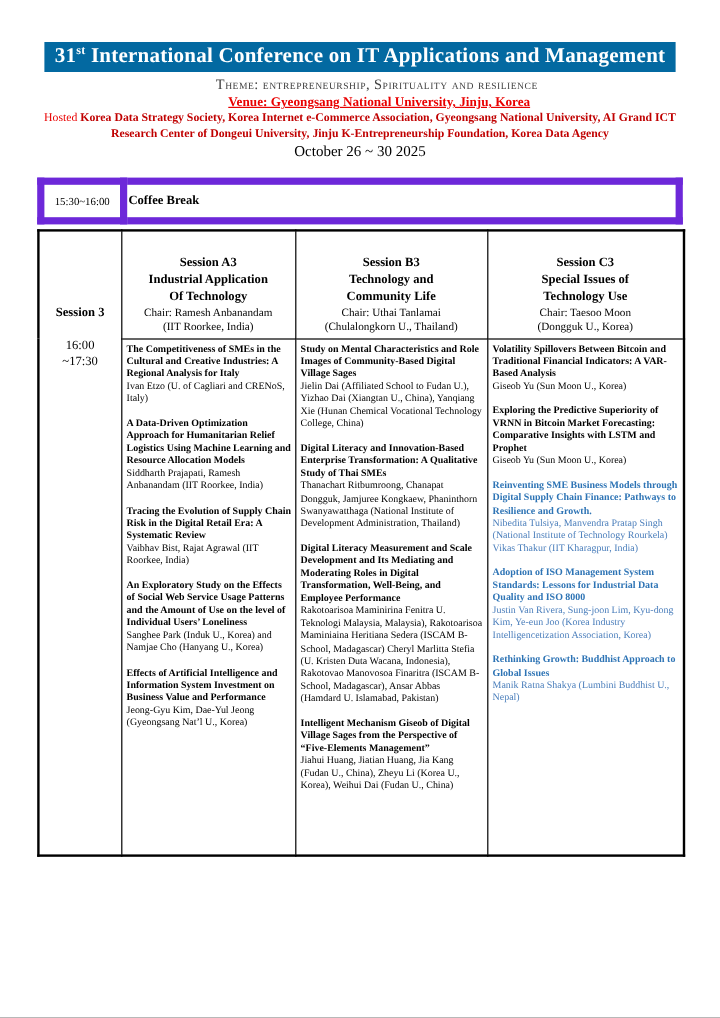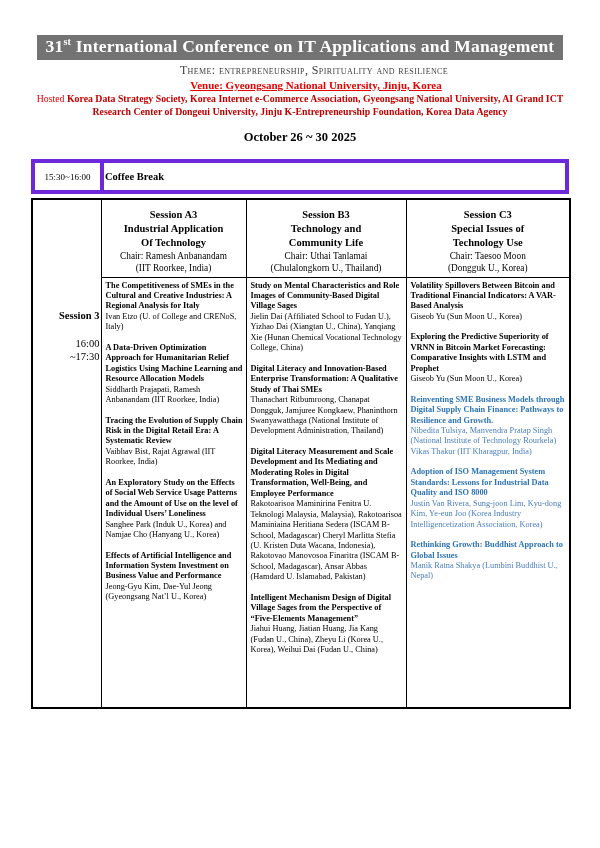--- a/index.html
+++ b/index.html
@@ -8,21 +8,21 @@
     width:600px;height:848px;
     background:#fff;
     font-family:"Liberation Serif","DejaVu Serif",serif;
     color:#000;
     overflow:hidden;
   }
   .header{padding-top:35px;text-align:center;}
   .title-bar-wrap{text-align:center;}
   .title-bar{
     display:inline-block;
-    background:#737373;color:#fff;
+    background:#0369a1;color:#fff;
     font-size:17.5px;font-weight:bold;
     padding:1px 9px 3px 9px;
     letter-spacing:0.2px;
   }
   .title-bar sup{font-size:0.58em;vertical-align:super;}
   .theme{
     margin-top:3px;
     font-variant:small-caps;
     font-weight:normal;
     font-size:12px;
@@ -39,57 +39,57 @@
     padding-left:32px;
   }
   .hosted{
     margin:2px auto 0 auto;
     width:548px;
     font-size:9.8px;
     line-height:1.3;
   }
   .hosted-label{color:#E90000;text-align:right;}
   .hosted-orgs{color:#C00000;font-weight:bold;}
-  .dates{margin-top:12px;font-weight:bold;font-size:12.5px;}
+  .dates{margin-top:1px;font-weight:normal;font-size:12.5px;}
 
   table{border-collapse:collapse;table-layout:fixed;}
   .coffee-table{
     margin:14px 0 0 31px;
     width:538px;
     border:2.5px solid #000;
   }
-  .coffee-table td{border:4px solid #6d28d9;}
+  .coffee-table td{border:6px solid #6d28d9;}
   .time-cell{
     width:69px;height:25px;
     text-align:center;vertical-align:middle;
     font-size:9px;
   }
   .coffee-cell{
     text-align:left;vertical-align:middle;
     font-weight:bold;font-size:10.5px;
   }
 
   .session-table{
     margin:4px 0 0 31px;
     width:538px;
     border:2.5px solid #000;
   }
   .session-table td{border:1px solid #000;vertical-align:top;}
   .session-time-cell{
     width:69px;
-    text-align:right;
-    padding-top:110px;
+    text-align:center;
+    padding-top:62px;
     font-size:10.5px;
   }
   .session-time-name{font-weight:bold;margin-bottom:17px;}
   .session-time-start{margin-bottom:2px;}
   .session-head-cell{
     height:58px;
     text-align:center;
-    padding:8px 2px 2px 2px;
+    padding:20px 2px 2px 2px;
   }
   .session-title{font-weight:bold;font-size:10.5px;line-height:1.3;}
   .session-subtitle{font-weight:bold;font-size:10.5px;line-height:1.3;white-space:pre-line;}
   .session-chair{font-size:9.3px;line-height:1.3;margin-top:1px;}
   .session-affil{font-size:9.3px;line-height:1.3;}
   .papers-cell{
     height:426px;
     padding:3px 3px 0 4px;
   }
   .paper{margin-bottom:10px;}
@@ -166,21 +166,21 @@
         <div class="session-subtitle">Special Issues of
 Technology Use</div>
         <div class="session-chair">Chair: Taesoo Moon</div>
         <div class="session-affil">(Dongguk U., Korea)</div>
       </td>
     </tr>
     <tr>
       <td class="papers-cell">
             <div class="paper">
               <div class="paper-title">The Competitiveness of SMEs in the Cultural and Creative Industries: A Regional Analysis for Italy</div>
-              <div class="paper-authors">Ivan Etzo (U. of College and CRENoS, Italy)</div>
+              <div class="paper-authors">Ivan Etzo (U. of Cagliari and CRENoS, Italy)</div>
             </div>
             <div class="paper">
               <div class="paper-title">A Data-Driven Optimization Approach for Humanitarian Relief Logistics Using Machine Learning and Resource Allocation Models</div>
               <div class="paper-authors">Siddharth Prajapati, Ramesh Anbanandam (IIT Roorkee, India)</div>
             </div>
             <div class="paper">
               <div class="paper-title">Tracing the Evolution of Supply Chain Risk in the Digital Retail Era: A Systematic Review</div>
               <div class="paper-authors">Vaibhav Bist, Rajat Agrawal (IIT Roorkee, India)</div>
             </div>
             <div class="paper">
@@ -199,21 +199,21 @@
             </div>
             <div class="paper">
               <div class="paper-title">Digital Literacy and Innovation-Based Enterprise Transformation: A Qualitative Study of Thai SMEs</div>
               <div class="paper-authors">Thanachart Ritbumroong, Chanapat Dongguk, Jamjuree Kongkaew, Phaninthorn Swanyawatthaga (National Institute of Development Administration, Thailand)</div>
             </div>
             <div class="paper">
               <div class="paper-title">Digital Literacy Measurement and Scale Development and Its Mediating and Moderating Roles in Digital Transformation, Well-Being, and Employee Performance</div>
               <div class="paper-authors">Rakotoarisoa Maminirina Fenitra U. Teknologi Malaysia, Malaysia), Rakotoarisoa Maminiaina Heritiana Sedera (ISCAM B-School, Madagascar) Cheryl Marlitta Stefia (U. Kristen Duta Wacana, Indonesia), Rakotovao Manovosoa Finaritra (ISCAM B-School, Madagascar), Ansar Abbas (Hamdard U. Islamabad, Pakistan)</div>
             </div>
             <div class="paper">
-              <div class="paper-title">Intelligent Mechanism Design of Digital Village Sages from the Perspective of “Five-Elements Management”</div>
+              <div class="paper-title">Intelligent Mechanism Giseob of Digital Village Sages from the Perspective of “Five-Elements Management”</div>
               <div class="paper-authors">Jiahui Huang, Jiatian Huang, Jia Kang (Fudan U., China), Zheyu Li (Korea U., Korea), Weihui Dai (Fudan U., China)</div>
             </div>
           </td>
       <td class="papers-cell">
             <div class="paper">
               <div class="paper-title">Volatility Spillovers Between Bitcoin and Traditional Financial Indicators: A VAR-Based Analysis</div>
               <div class="paper-authors">Giseob Yu (Sun Moon U., Korea)</div>
             </div>
             <div class="paper">
               <div class="paper-title">Exploring the Predictive Superiority of VRNN in Bitcoin Market Forecasting: Comparative Insights with LSTM and Prophet</div>

